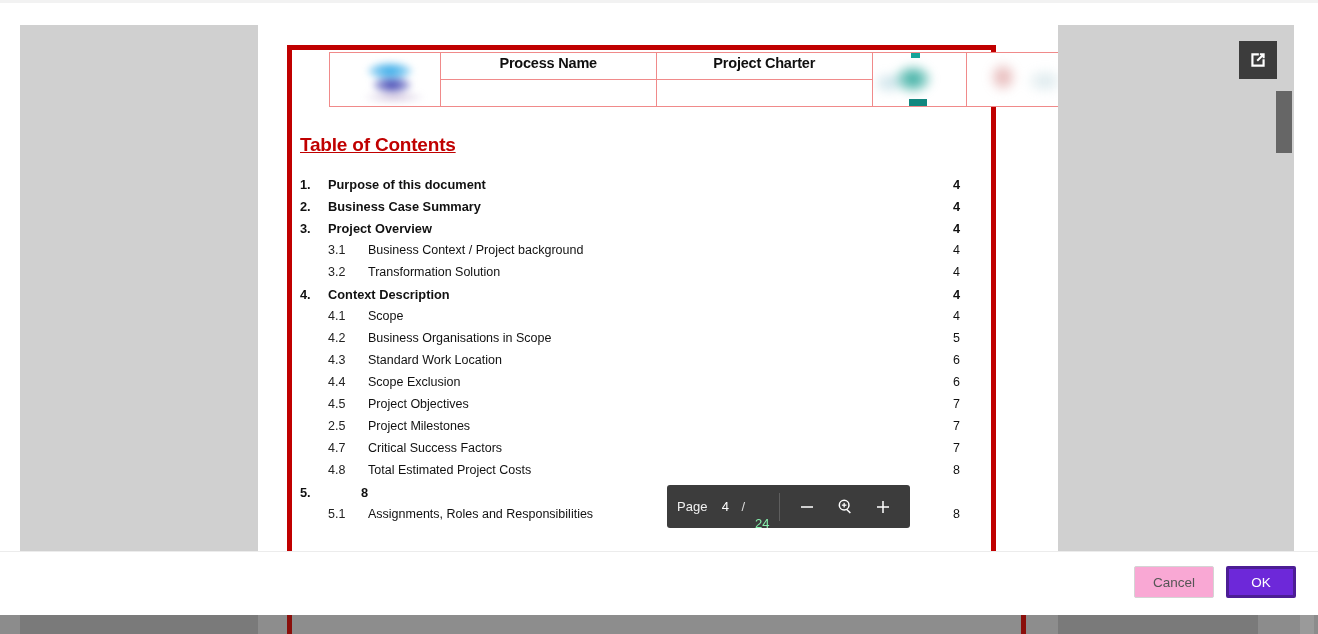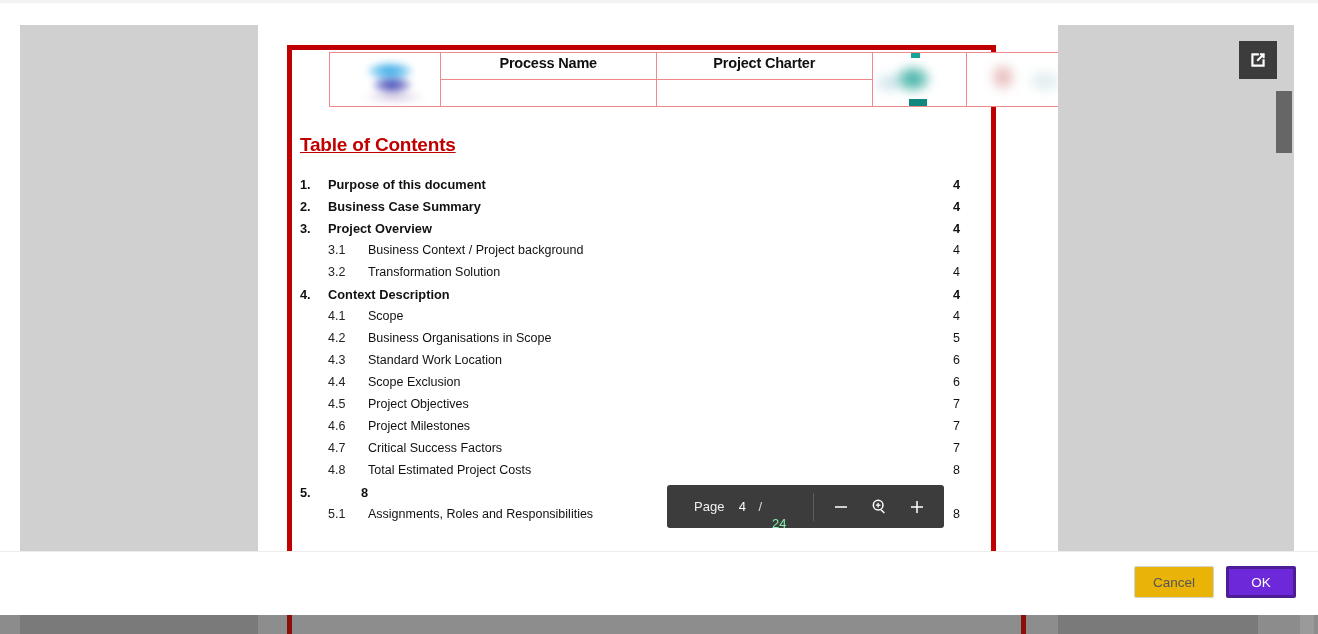--- a/index.html
+++ b/index.html
@@ -236,21 +236,21 @@
     position: absolute;
     left: 667px; top: 482px;
     height: 43px;
     display: flex;
     align-items: center;
     background: #3c3c3c;
     border-radius: 3px;
     color: #ffffff;
     z-index: 40;
   }
-  .tb-group { display: flex; align-items: center; padding: 0 27px; }
+  .tb-group { display: flex; align-items: center; padding: 0 10px; }
   .tb-label { font-size: 13px; color: #f0f0f0; margin-right: 12px; }
   .tb-pagenum {
     font-size: 13px; color: #ffffff; min-width: 12px; text-align: center;
   }
   .tb-slash { font-size: 13px; color: #dcdcdc; margin: 0 10px; }
   .tb-total { font-size: 13px; color: #86efac; margin-top: 33px; }
   .tb-div {
     width: 1px; height: 28px; background: #5e5e5e;
   }
   .tb-group.zoom { padding: 0 10px; gap: 4px; }
@@ -308,21 +308,21 @@
     height: 32px;
     min-width: 70px;
     padding: 0 18px;
     font-size: 13.5px;
     border-radius: 2px;
     display: flex; align-items: center; justify-content: center;
     cursor: pointer;
     font-family: "Liberation Sans", sans-serif;
   }
   .btn-cancel {
-    background: #eab308;
+    background: #f9a8d4;
     color: #555555;
     border: 1px solid #d4d4d4;
   }
   .btn-ok {
     background: #6d28d9;
     color: #ffffff;
     border: 3px solid #4c1d95;
   }
 </style>
 </head>
@@ -428,21 +428,21 @@
                 <span class="num">4.4</span>
                 <span class="title">Scope Exclusion</span>
                 <span class="pg">6</span>
               </div>
               <div class="toc-row lvl2">
                 <span class="num">4.5</span>
                 <span class="title">Project Objectives</span>
                 <span class="pg">7</span>
               </div>
               <div class="toc-row lvl2">
-                <span class="num">4.6</span>
+                <span class="num">2.5</span>
                 <span class="title">Project Milestones</span>
                 <span class="pg">7</span>
               </div>
               <div class="toc-row lvl2">
                 <span class="num">4.7</span>
                 <span class="title">Critical Success Factors</span>
                 <span class="pg">7</span>
               </div>
               <div class="toc-row lvl2">
                 <span class="num">4.8</span>

